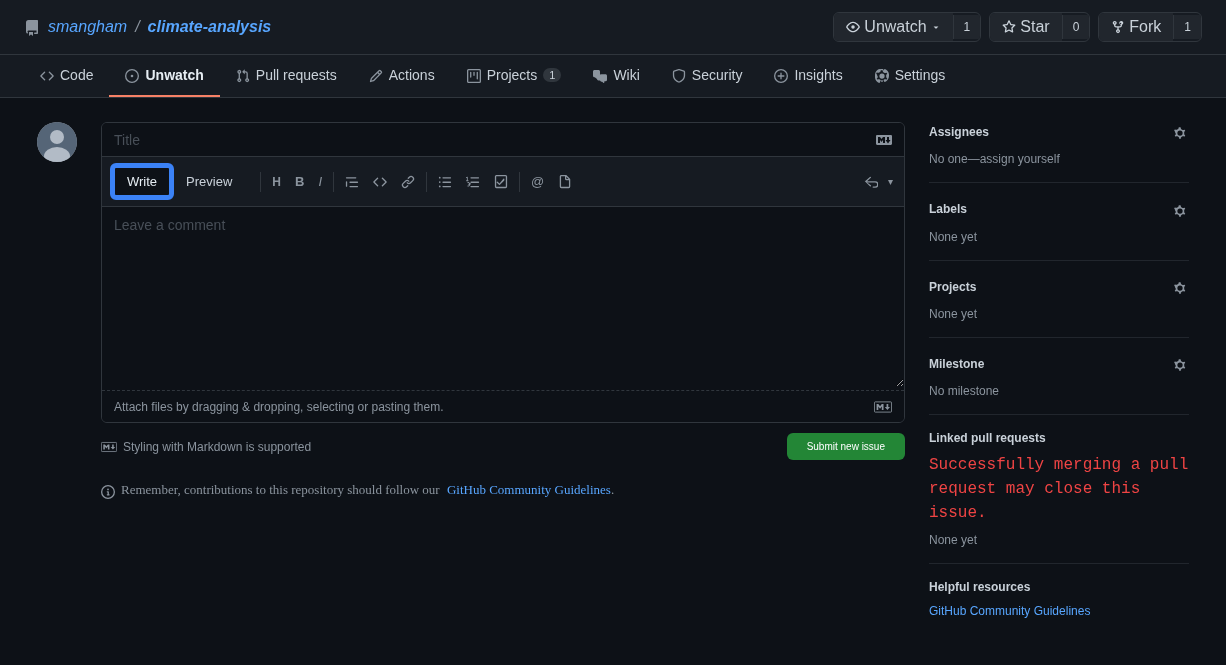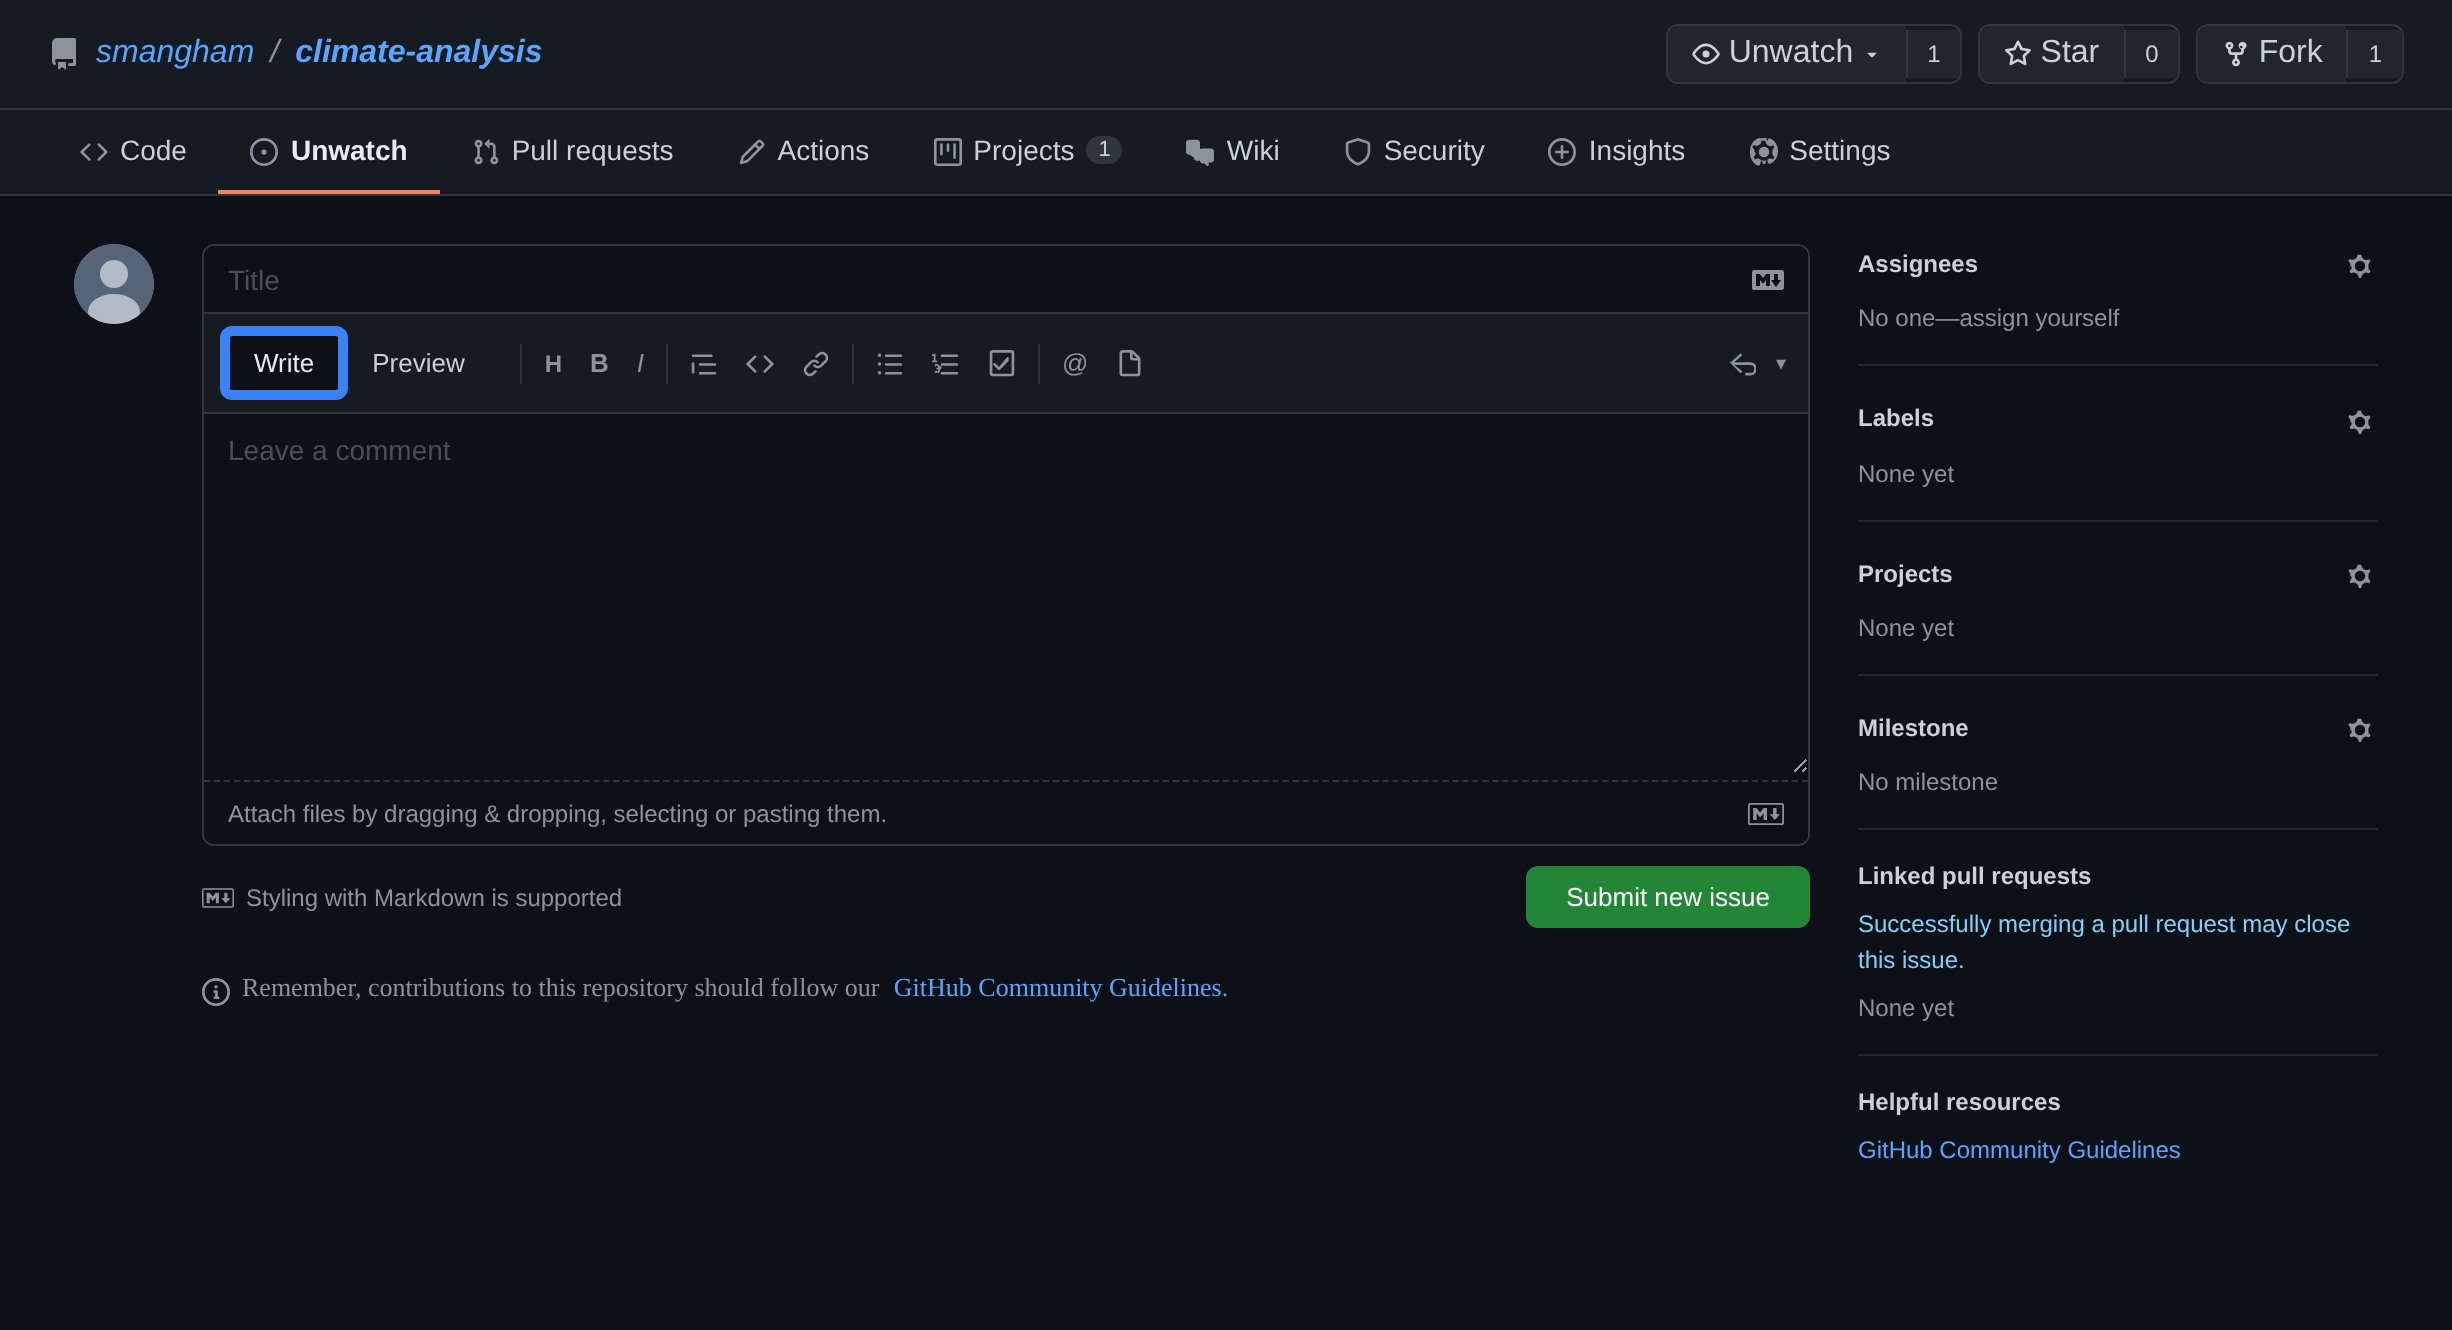--- a/index.html
+++ b/index.html
@@ -235,21 +235,21 @@
       gap: 6px;
       font-size: 12px;
       color: #8b949e;
     }
     .submit-btn {
       background: #238636;
       color: #fff;
       border: none;
       border-radius: 6px;
       padding: 8px 20px;
-      font-size: 13px;
+      font-size: 10px;
       cursor: pointer;
       font-weight: 500;
     }
 
     
     .community-note {
       margin-top: 12px;
       font-size: 13px;
       color: #8b949e;
       display: flex;
@@ -291,24 +291,25 @@
     }
     .sidebar-value {
       font-size: 12px;
       color: #8b949e;
     }
     .sidebar-link {
       font-size: 12px;
       color: #58a6ff;
     }
     .sidebar-description {
-      font-size: 12px;
-      color: #7dd3fc;
+      font-size: 16px;
+      color: #ef4444;
       line-height: 1.5;
       margin-bottom: 6px;
+      font-family: Liberation Mono, monospace;
     }
 
     
     svg { vertical-align: middle; }
   </style>
 </head>
 <body>
 
 <div class="repo-header">
   <div class="repo-title">

